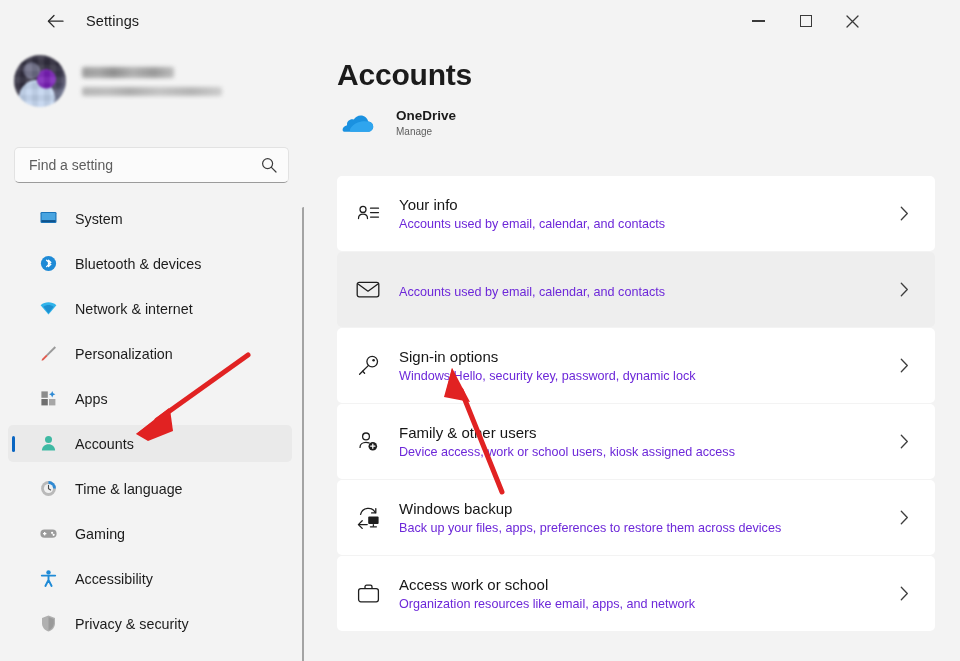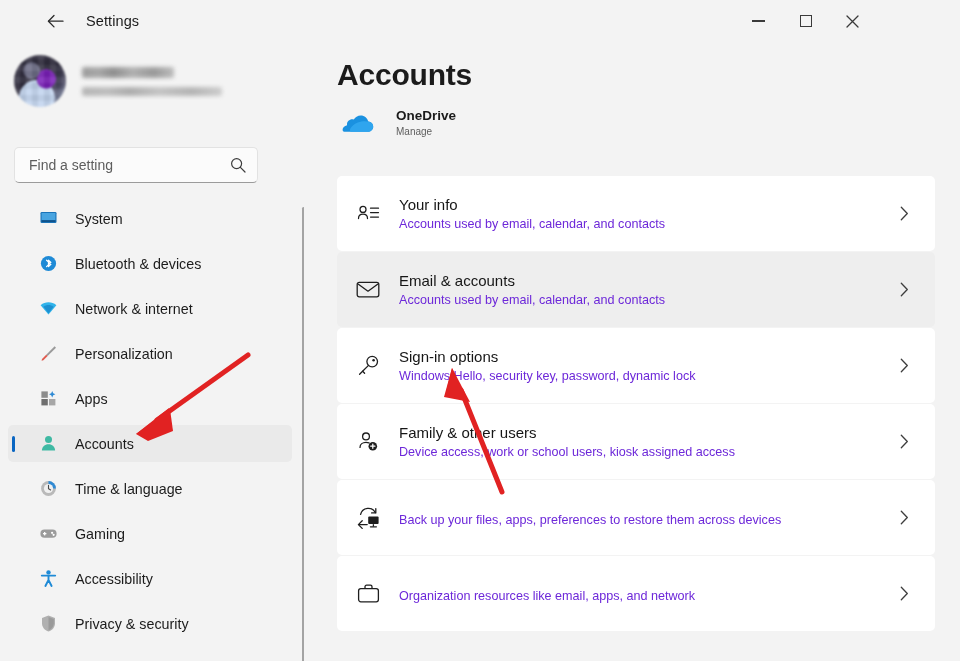--- a/index.html
+++ b/index.html
@@ -81,21 +81,21 @@
   .blur-bar {
     border-radius: 2px;
     filter: blur(2.2px);
     background: linear-gradient(90deg,#8d8d8d 0%,#9b9b9b 18%,#7e7e7e 34%,#a5a5a5 55%,#8a8a8a 78%,#b3b3b3 100%);
   }
   .blur-name { width: 92px; height: 11px; margin-bottom: 9px; opacity: .85; }
   .blur-mail { width: 140px; height: 9px; opacity: .6; }
 
   .search-box {
     position: absolute; top: 105px; left: 14px;
-    width: 244px; height: 36px;
+    width: 275px; height: 36px;
     background: #fbfbfb;
     border: 1px solid #e2e2e2;
     border-bottom: 1px solid #9b9b9b;
     border-radius: 5px;
     display: flex; align-items: center;
     padding: 0 11px 0 14px;
   }
   .search-box input {
     flex: 1; border: none; outline: none; background: transparent;
     font-family: "Liberation Sans", sans-serif;
@@ -429,21 +429,20 @@
       </div>
 
       <div class="card tone-b">
         <div class="card-icon">
           <svg width="24" height="19" viewBox="0 0 24 19" fill="none">
             <rect x="1.2" y="2.4" width="21.6" height="14.4" rx="2" stroke="#1e1e1e" stroke-width="1.3"></rect>
             <path d="M2.4 4.2L12 11.2L21.6 4.2" stroke="#1e1e1e" stroke-width="1.3" stroke-linecap="round" stroke-linejoin="round"></path>
           </svg>
         </div>
         <div class="card-body">
-          <div class="card-title">Email &amp; accounts</div>
           <div class="card-sub">Accounts used by email, calendar, and contacts</div>
         </div>
         <div class="chev">
           <svg width="9" height="15" viewBox="0 0 9 15">
               <path d="M1.3 1.3L7.3 7.5L1.3 13.7" stroke="#3d3d3d" stroke-width="1.3" fill="none" stroke-linecap="round" stroke-linejoin="round"></path>
             </svg>
         </div>
       </div>
 
       <div class="card tone-a">
@@ -492,37 +491,39 @@
             <path d="M4.6 8.4A8 8 0 0 1 19.4 6.6" stroke="#1e1e1e" stroke-width="1.3" stroke-linecap="round"></path>
             <path d="M19.8 2.6V6.9H15.6" stroke="#1e1e1e" stroke-width="1.3" stroke-linecap="round" stroke-linejoin="round"></path>
             <rect x="12.2" y="10.6" width="10.4" height="7.4" rx="1" fill="#1e1e1e"></rect>
             <path d="M17.4 18.2V20.6" stroke="#1e1e1e" stroke-width="1.3"></path>
             <path d="M14.4 20.8H20.4" stroke="#1e1e1e" stroke-width="1.3" stroke-linecap="round"></path>
             <path d="M11.2 18.6L3.2 18.6" stroke="#1e1e1e" stroke-width="1.3" stroke-linecap="round"></path>
             <path d="M6.2 14.8L2.4 18.6L6.2 22.4" stroke="#1e1e1e" stroke-width="1.3" fill="none" stroke-linecap="round" stroke-linejoin="round"></path>
           </svg>
         </div>
         <div class="card-body">
+          <div class="card-title">Windows backup</div>
           <div class="card-sub">Back up your files, apps, preferences to restore them across devices</div>
         </div>
         <div class="chev">
           <svg width="9" height="15" viewBox="0 0 9 15">
               <path d="M1.3 1.3L7.3 7.5L1.3 13.7" stroke="#3d3d3d" stroke-width="1.3" fill="none" stroke-linecap="round" stroke-linejoin="round"></path>
             </svg>
         </div>
       </div>
 
       <div class="card tone-a">
         <div class="card-icon">
           <svg width="23" height="21" viewBox="0 0 23 21" fill="none">
             <rect x="1.6" y="5.6" width="19.8" height="13.2" rx="2.2" stroke="#1e1e1e" stroke-width="1.3"></rect>
             <path d="M8 5.4V3.8C8 2.9 8.7 2.2 9.6 2.2H13.4C14.3 2.2 15 2.9 15 3.8V5.4" stroke="#1e1e1e" stroke-width="1.3" stroke-linecap="round"></path>
           </svg>
         </div>
         <div class="card-body">
+          <div class="card-title">Access work or school</div>
           <div class="card-sub">Organization resources like email, apps, and network</div>
         </div>
         <div class="chev">
           <svg width="9" height="15" viewBox="0 0 9 15">
               <path d="M1.3 1.3L7.3 7.5L1.3 13.7" stroke="#3d3d3d" stroke-width="1.3" fill="none" stroke-linecap="round" stroke-linejoin="round"></path>
             </svg>
         </div>
       </div>
 
     </div>

